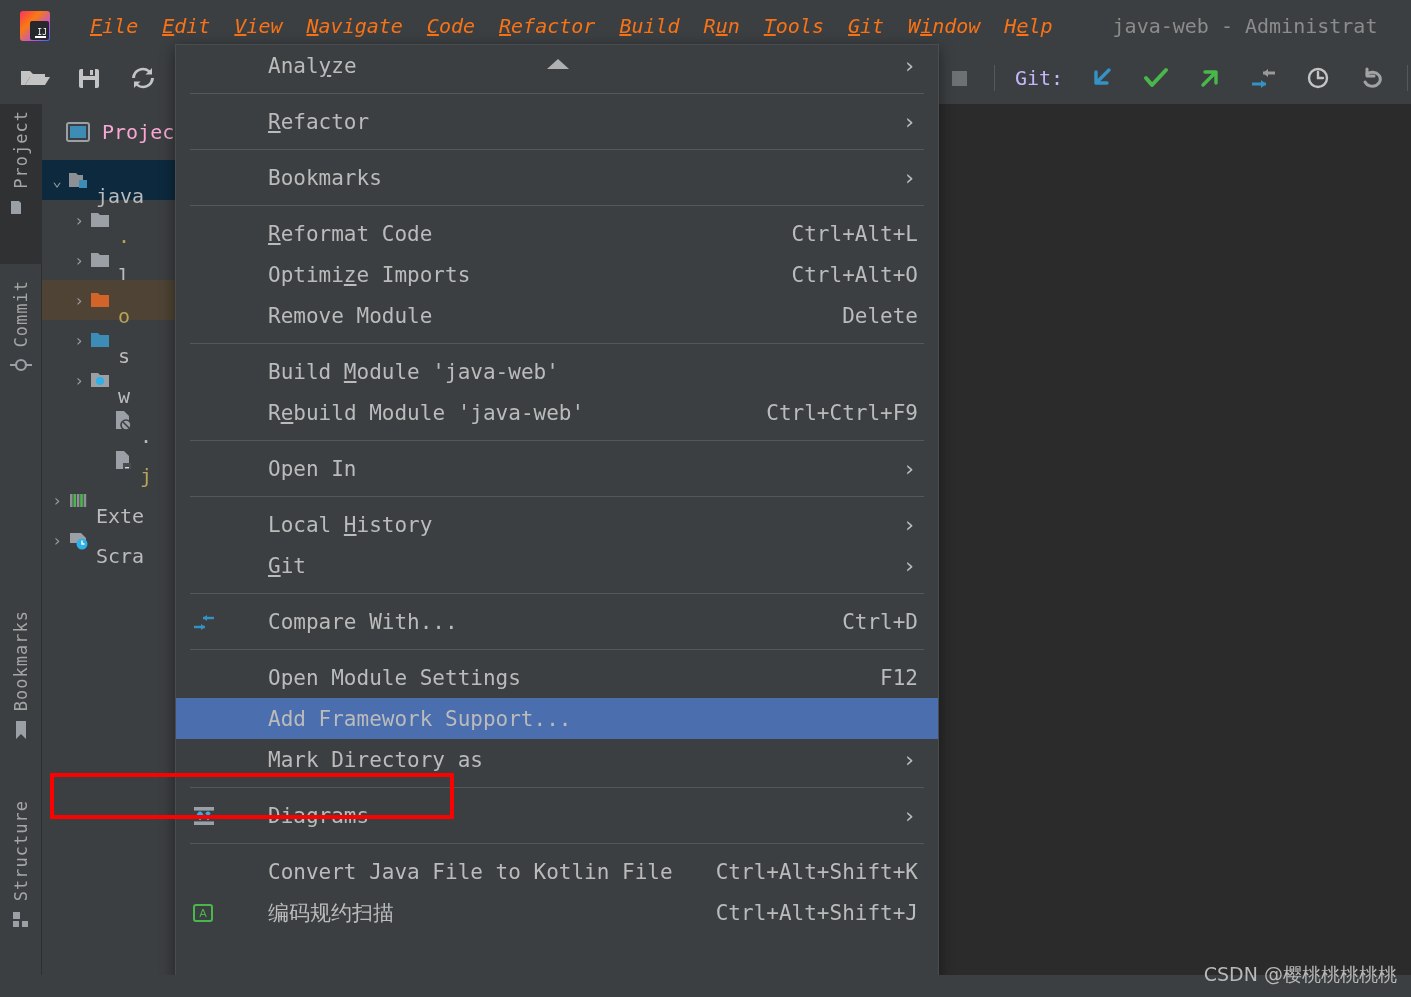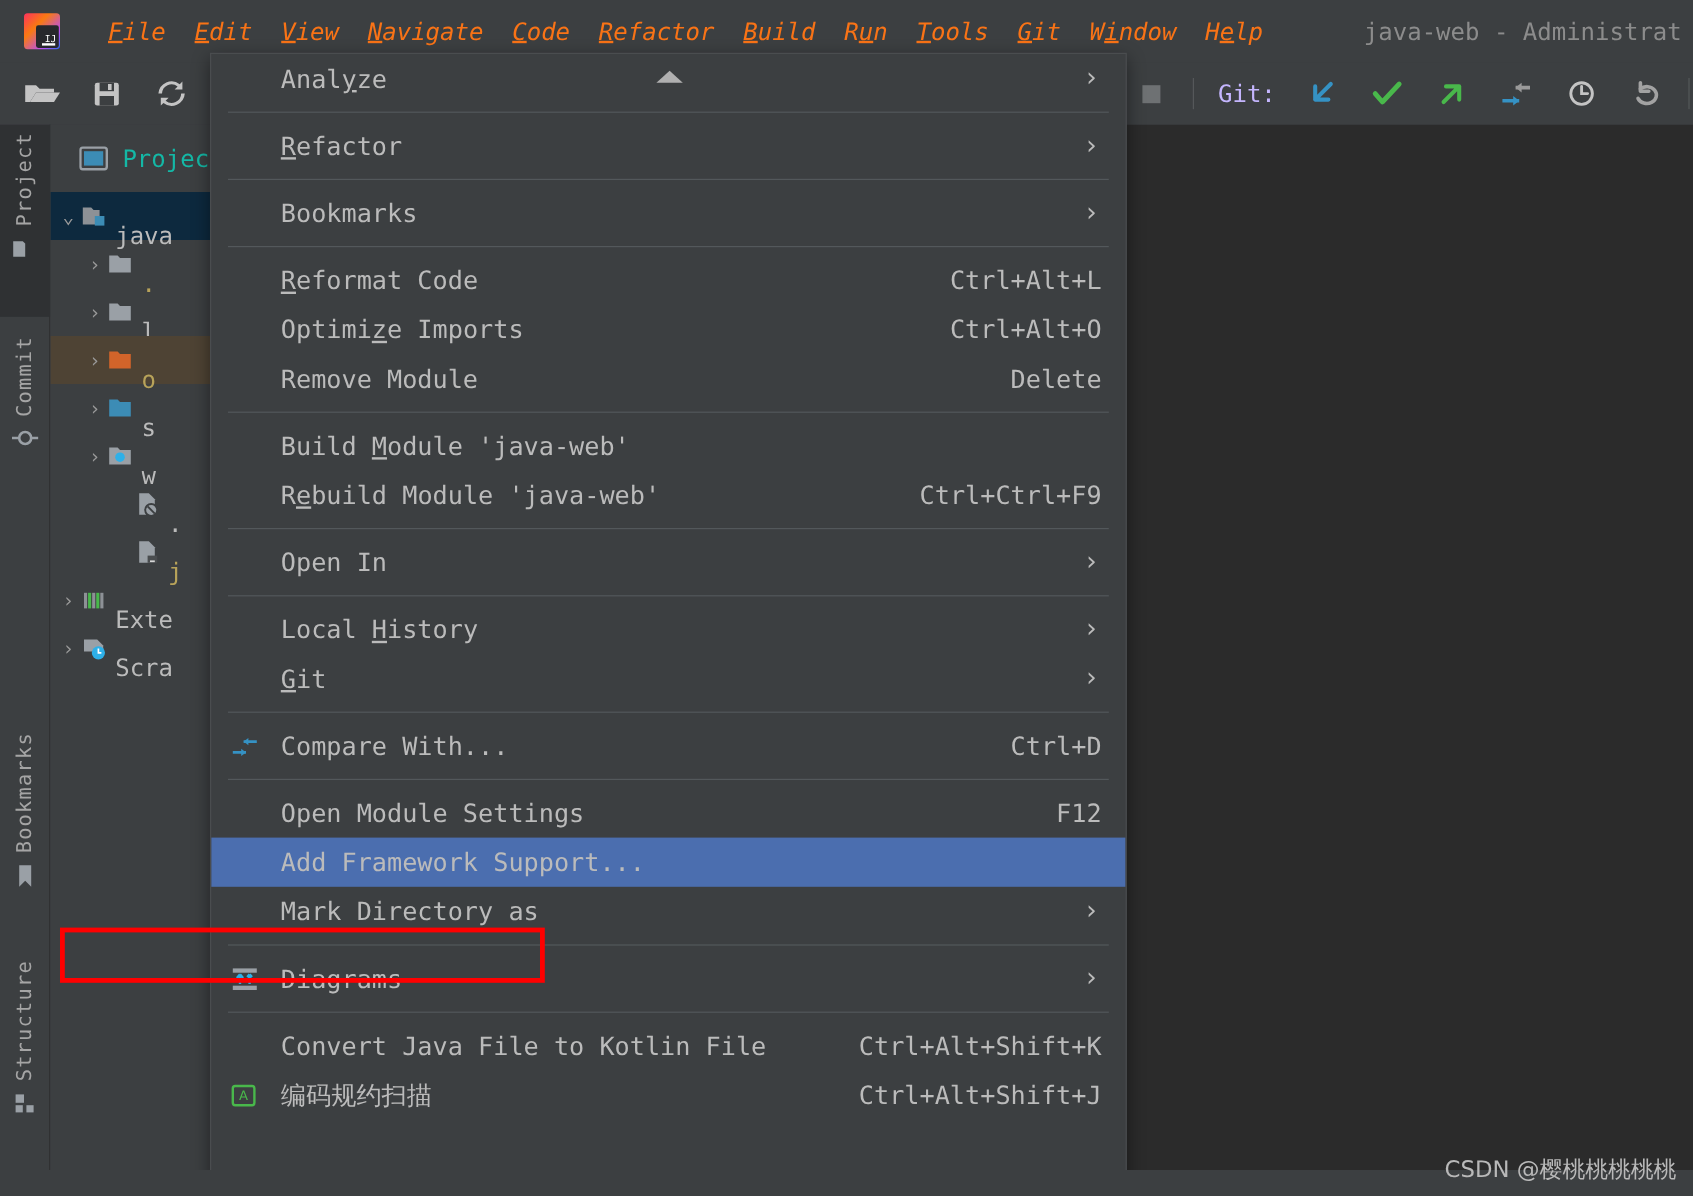--- a/index.html
+++ b/index.html
@@ -31,21 +31,21 @@
   }
   .ij-logo .ul {
     position:absolute; right:4px; bottom:3px; width:11px; height:2px; background:#fff;
   }
   .menu-item {
     color:#f97316; font-size:20px; line-height:20px;
     padding:0 12px; white-space:nowrap; letter-spacing:0px;font-style:italic;
   }
   .menu-item u { text-decoration:underline; }
   .win-title {
-    color:#8c8c8c; font-size:20px; margin-left:72px; white-space:nowrap;
+    color:#8c8c8c; font-size:20px; margin-left:48px; white-space:nowrap;
   }
 
   
   .toolbar {
     position:absolute; left:0; top:52px; width:1411px; height:52px;
     background:#3c3f41; display:flex; align-items:center;
   }
   .tb-icon { width:34px; height:30px; margin:0 10px; position:relative; flex:none; }
   .tb-sep { width:1px; height:26px; background:#55585a; margin:0 8px; flex:none; }
   .git-label { color:#c4b5fd; font-size:20px; margin:0 12px; white-space:nowrap; }
@@ -67,21 +67,21 @@
   .stripe-active { background:#2f3133; }
 
   
   .projpanel {
     position:absolute; left:42px; top:104px; width:133px; height:893px;
     background:#3c3f41; overflow:hidden;
   }
   .proj-header {
     position:absolute; left:0; top:8px; width:133px; height:40px;
     display:flex; align-items:center; padding-left:24px;
-    color:#14b8a6; font-size:20px; white-space:nowrap;
+    color:#f9a8d4; font-size:20px; white-space:nowrap;
   }
   .tree { position:absolute; left:0; top:56px; width:133px; }
   .tree-row {
     height:40px; display:flex; align-items:center;
     white-space:nowrap; font-size:20px; color:#bbbbbb;
     position:relative;
   }
   .tree-row.sel-blue { background:#0d293e; }
   .tree-row.sel-brown { background:#4e4334; }
   .chev { width:22px; text-align:center; color:#9a9a9a; font-size:16px; flex:none; }
@@ -130,21 +130,21 @@
     border-bottom:10px solid #b0b0b0;
   }
   .ctx-row {
     position:relative; height:41px; display:flex; align-items:center;
     color:#bbbbbb; font-size:21px; white-space:nowrap;
   }
   .ctx-row.hl { background:#4b6eaf; }
   .ctx-icon {
     position:absolute; left:16px; top:10px; width:24px; height:22px;
   }
-  .ctx-label { margin-left:58px; }
+  .ctx-label { margin-left:92px; }
   .ctx-label u { text-decoration:underline; }
   .ctx-shortcut {
     position:absolute; right:20px; color:#bbbbbb; font-size:21px;
   }
   .ctx-arrow {
     position:absolute; right:22px; color:#bbbbbb; font-size:22px; line-height:22px;
   }
   .ctx-sep {
     height:1px; background:#53585b; margin:7px 14px;
   }

